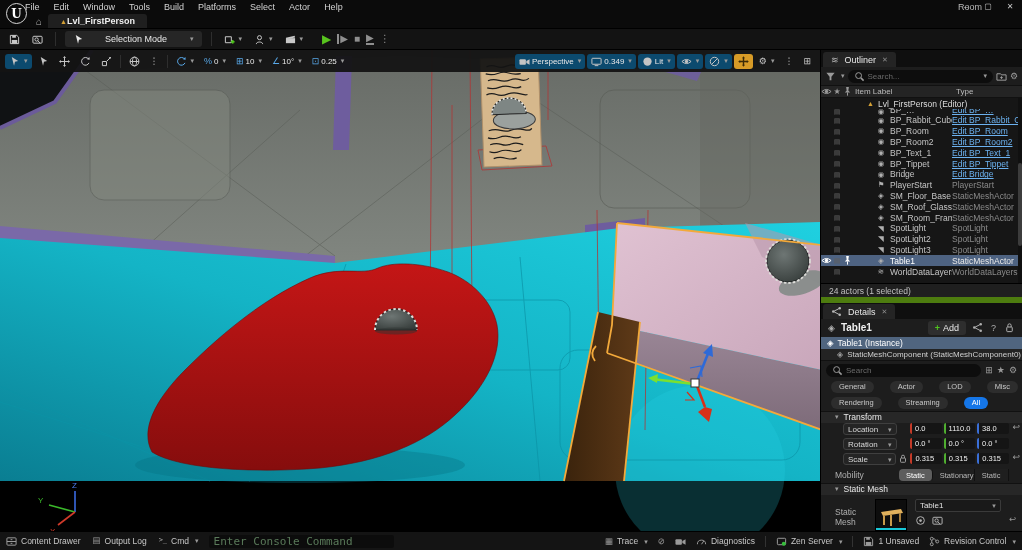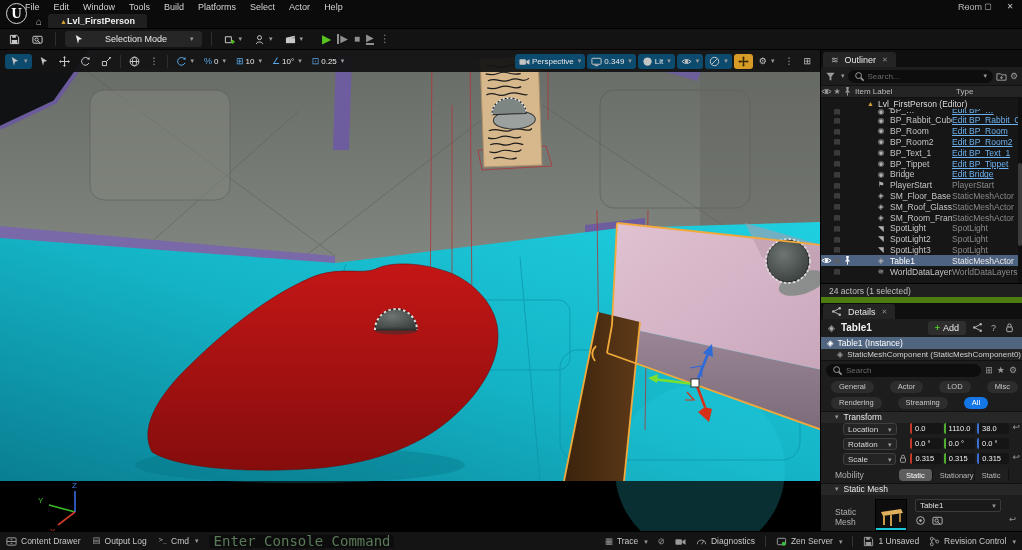--- a/index.html
+++ b/index.html
@@ -125,21 +125,21 @@
   .sm-select{width:86px;height:13px;background:#191919;border:1px solid #3a3a3a;border-radius:2px;
              display:flex;align-items:center;justify-content:space-between;padding:0 4px;color:#e0e0e0;font-size:8px}
   .sm-icons{display:flex;gap:6px;color:#b0b0b0;align-items:center}
   .sm-revert{margin-left:auto;margin-right:6px;padding-top:8px;color:#9a9a9a}
   
   .statusbar{height:19px;background:#141414;border-top:1px solid #000;display:flex;align-items:center;
              padding:0 6px;gap:10px;font-size:8.5px;color:#c8c8c8}
   .st-item{display:flex;align-items:center;gap:4px}
   .st-right{margin-left:auto;display:flex;align-items:center;gap:10px}
   .console{width:185px;height:13px;background:#0c0c0c;border-radius:2px;border:none;outline:none;
-           color:#7a9a7a;font-family:"DejaVu Sans Mono",monospace;font-size:14px;padding:0 5px}
+           color:#7a9a7a;font-family:"DejaVu Sans Mono",monospace;font-size:11px;padding:0 5px}
   .console::placeholder{color:#5a7a5a}
   .st-sep{width:1px;height:11px;background:#333}
   .cmdico{font-family:"DejaVu Sans Mono",monospace;font-size:7px;color:#b0b0b0}
 </style>
 </head>
 <body>
 
 <div id="app">
 
   <div class="titlebar">

